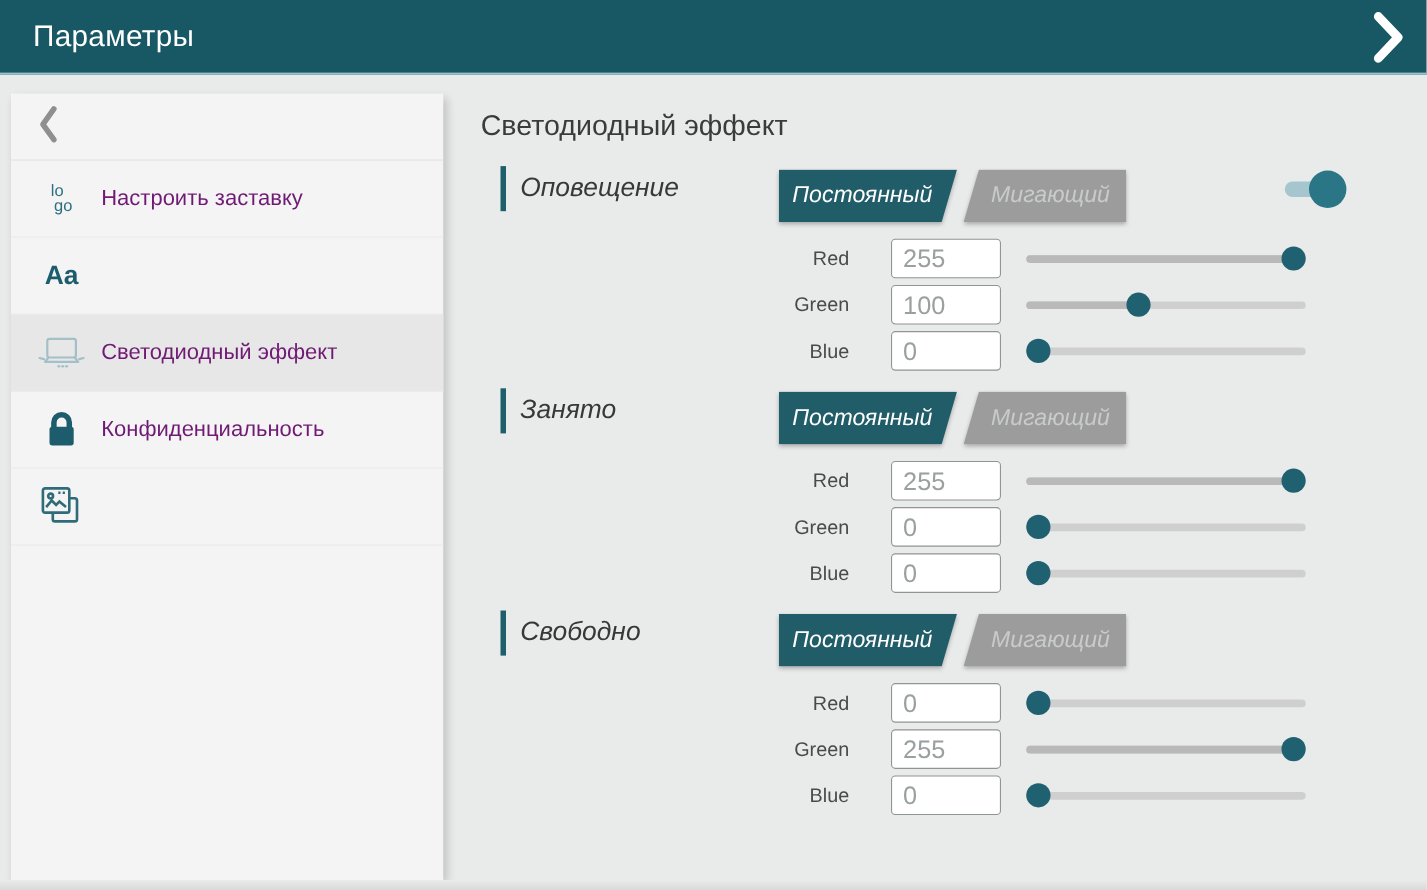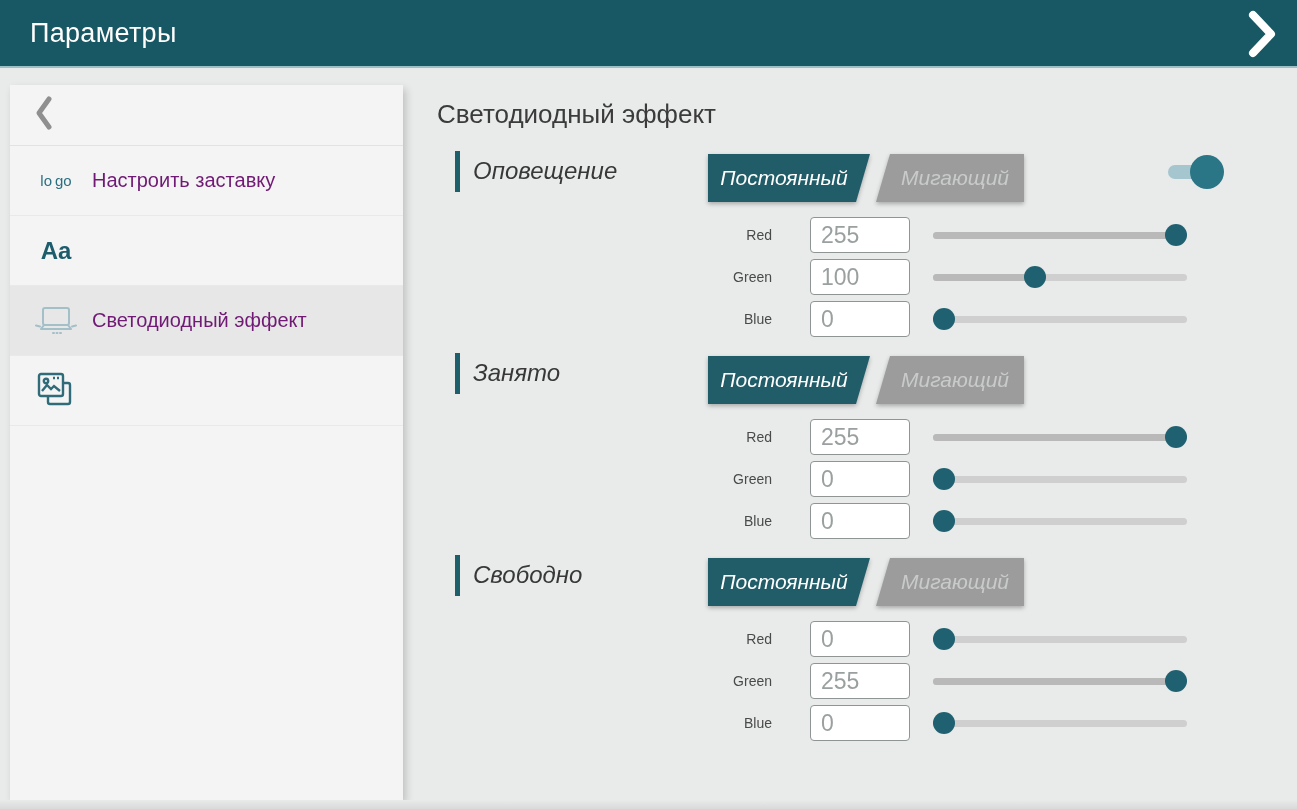--- a/index.html
+++ b/index.html
@@ -25,21 +25,21 @@
     box-shadow:3px 4px 8px rgba(0,0,0,.18);
   }
   .back-row{height:61px;display:flex;align-items:center;padding-left:25px;border-bottom:1px solid #e2e2e2;box-sizing:border-box;}
   .side-item{
     display:flex;align-items:center;min-height:70px;box-sizing:border-box;
     padding:0 14px 0 22px;border-bottom:1px solid #e9e9e9;cursor:pointer;
   }
   .side-item.selected{background:var(--sidebar-selected-bg,#e7e7e7);}
   .item-icon{width:48px;min-width:48px;display:flex;align-items:center;justify-content:center;margin-right:12px;}
   .item-label{font-size:20px;line-height:27px;color:#701a75;max-width:240px;}
-  .logo-ic{display:flex;flex-direction:row;align-items:flex-start;color:#2a7080;font-size:15px;line-height:14px;}
+  .logo-ic{display:flex;flex-direction:column;align-items:flex-start;color:#2a7080;font-size:15px;line-height:14px;}
   .logo-ic i{font-style:normal;}
   .logo-ic i:last-child{margin-left:3px;}
   .aa-ic{font-weight:bold;font-size:24px;color:#1d5c6d;}
   
   .main{position:absolute;left:437px;top:85px;width:860px;height:724px;}
   .main-title{position:absolute;top:14px;left:0;font-size:26px;color:#3b3b3b;}
   .section{position:absolute;left:0;width:860px;height:195px;}
   .sec-head{position:relative;height:44px;font-style:italic;}
   .accent{position:absolute;left:18px;top:1px;width:5px;height:41px;background:var(--accent,#1d5f6b);}
   .sec-title{position:absolute;left:36px;top:7px;font-size:24px;color:#383838;}
@@ -47,21 +47,21 @@
   .tg-btn{height:48px;display:flex;align-items:center;justify-content:center;font-size:21px;cursor:pointer;box-sizing:border-box;}
   .tg-left{width:162px;padding-right:10px;clip-path:polygon(0 0,100% 0,calc(100% - 14px) 100%,0 100%);}
   .tg-right{width:148px;padding-left:10px;clip-path:polygon(14px 0,100% 0,100% 100%,0 100%);margin-left:6px;}
   .tg-btn.active{background:var(--toggle-active-bg,#215d68);color:#ffffff;}
   .tg-btn.inactive{background:var(--toggle-inactive-bg,#9c9c9c);color:var(--toggle-inactive-text,#c9cbcb);}
   .switch{position:absolute;left:731px;top:5px;width:56px;height:34px;cursor:pointer;}
   .sw-track{position:absolute;left:0;top:10px;width:48px;height:14px;border-radius:7px;background:var(--switch-track,#a5c6cf);}
   .sw-thumb{position:absolute;right:0;top:0;width:34px;height:34px;border-radius:50%;background:var(--switch-thumb,#2a7586);}
   .rows{position:absolute;top:67px;left:0;width:860px;}
   .row{display:flex;align-items:center;height:36px;margin-bottom:6px;}
-  .row-label{width:353px;text-align:right;padding-right:18px;box-sizing:border-box;font-size:14px;color:#4a4a4a;}
+  .row-label{width:353px;text-align:right;padding-right:18px;box-sizing:border-box;font-size:18px;color:#4a4a4a;}
   .rgb-input{
     width:100px;height:36px;box-sizing:border-box;margin-left:20px;
     border:1px solid #8f9494;border-radius:4px;background:#ffffff;
     font-size:23px;color:#9aa0a0;padding:0 0 0 10px;
     font-family:"Liberation Sans","DejaVu Sans",sans-serif;
   }
   .slider{position:relative;margin-left:23px;width:254px;height:36px;cursor:pointer;}
   .track{position:absolute;top:15px;left:0;right:0;height:7px;border-radius:4px;background:#cfcfcf;}
   .fill{position:absolute;top:15px;left:0;height:7px;border-radius:4px;background:#b9b9b9;}
   .thumb{position:absolute;top:7px;width:22px;height:22px;border-radius:50%;background:var(--slider-thumb,#1f6170);}
@@ -109,20 +109,29 @@
           <svg width="46" height="38" viewBox="0 0 46 38" fill="none" stroke="#a3bfc8" stroke-width="2" stroke-linecap="round">
             <rect x="10" y="6" width="26" height="17" rx="2"></rect>
             <path d="M8 27 l3 -4 M38 27 l-3 -4 M8 27 h30"></path>
             <path d="M3 23.5 l4 1 M43 23.5 l-4 1"></path>
             <path d="M20 31 h1 M23.5 31 h1 M27 31 h1"></path>
           </svg>
         </span>
     <span class="item-label">Светодиодный эффект</span>
   </div>
 
+  <div class="side-item">
+    <span class="item-icon">
+          <svg width="34" height="38" viewBox="0 0 34 38">
+            <path d="M10 17 v-5 a7 7 0 0 1 14 0 v5" fill="none" stroke="#1d5c6d" stroke-width="5"></path>
+            <rect x="6" y="16" width="22" height="17" rx="2.5" fill="#1d5c6d"></rect>
+          </svg>
+        </span>
+    <span class="item-label">Конфиденциальность</span>
+  </div>
 
   <div class="side-item">
     <span class="item-icon">
           <svg width="42" height="42" viewBox="0 0 42 42" fill="none" stroke="#2f6b78" stroke-width="2.4">
             <rect x="13" y="13" width="22" height="21" rx="2"></rect>
             <rect x="4" y="4" width="24" height="22" rx="2" fill="#f4f4f4"></rect>
             <circle cx="11" cy="11" r="2.2"></circle>
             <path d="M7 21 l5 -6 4 4 3 -3 6 5"></path>
             <path d="M18 8 h6" stroke-dasharray="2 2"></path>
           </svg>

